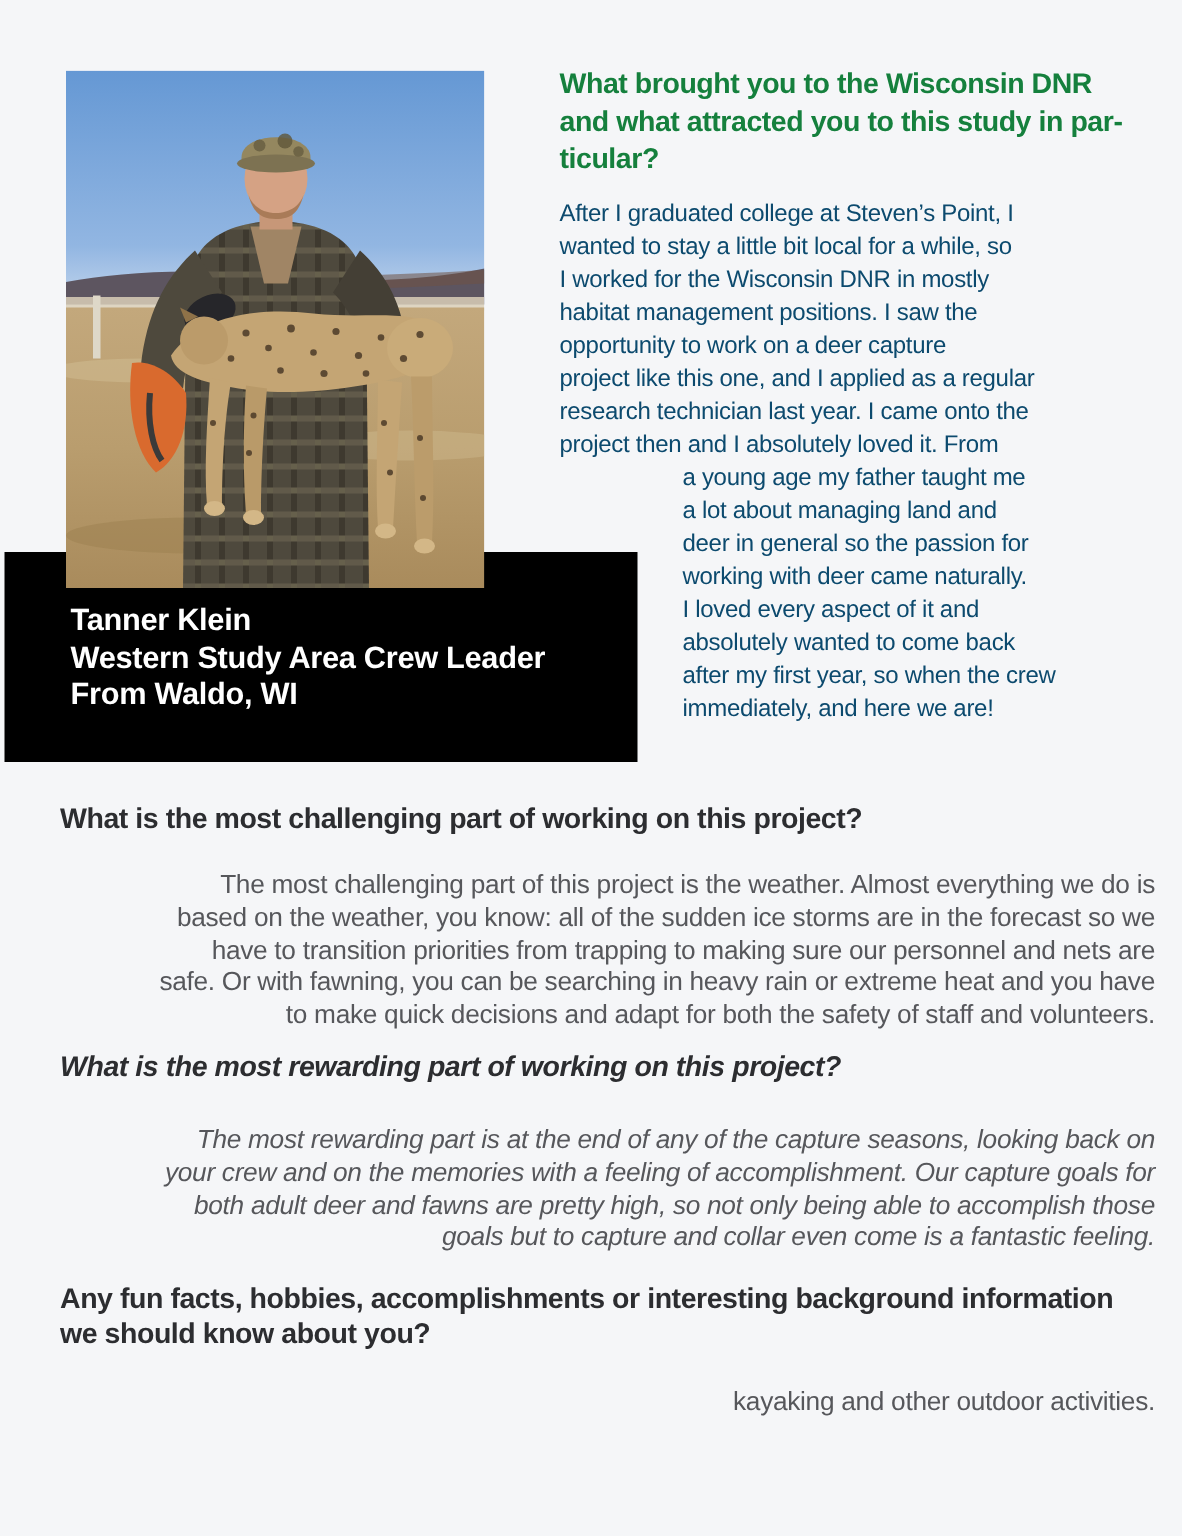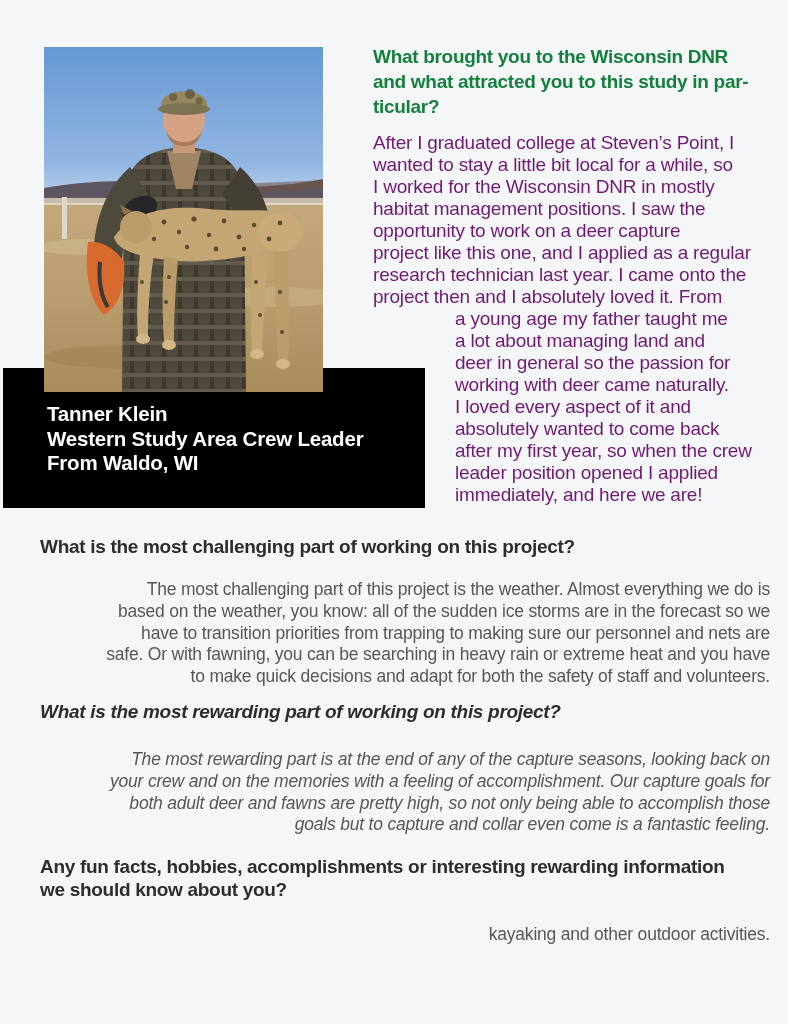--- a/index.html
+++ b/index.html
@@ -35,22 +35,22 @@
 
   
   .col-right{
     position:absolute;left:373px;top:44px;width:400px;z-index:1;
   }
   .q-head{
     margin:0;font-size:19px;font-weight:bold;line-height:25px;
     color:#15803d;letter-spacing:-0.3px;
   }
   .q-body{
-    margin-top:13px;font-size:19px;line-height:22px;
-    color:#701a75;letter-spacing:-0.2px;
+    margin-top:13px;font-size:16px;line-height:22px;
+    color:#0c4a6e;letter-spacing:-0.2px;
   }
   .q-body.indented{margin-top:0;padding-left:82px;}
 
   
   .section{position:absolute;left:40px;width:730px;z-index:1;}
   .sec-head{margin:0;font-size:19px;font-weight:bold;line-height:23px;
     color:#2c2d30;letter-spacing:-0.3px;}
   .sec-body{font-size:17.5px;line-height:21.8px;color:#56575b;letter-spacing:-0.2px;text-align:right;}
   #sec-challenging{top:535px;}
   #sec-challenging .sec-body{margin-top:21px;}
@@ -192,21 +192,20 @@
         <div class="ln">project then and I absolutely loved it. From</div>
       </div>
     <div class="q-body indented">
         <div class="ln">a young age my father taught me</div>
         <div class="ln">a lot about managing land and</div>
         <div class="ln">deer in general so the passion for</div>
         <div class="ln">working with deer came naturally.</div>
         <div class="ln">I loved every aspect of it and</div>
         <div class="ln">absolutely wanted to come back</div>
         <div class="ln">after my first year, so when the crew</div>
-        <div class="ln">leader position opened I applied</div>
         <div class="ln">immediately, and here we are!</div>
       </div>
   </div>
 
   <div class="section" id="sec-challenging">
     <h2 class="sec-head">
         <div class="ln">What is the most challenging part of working on this project?</div>
       </h2>
     <div class="sec-body">
         <div class="ln">The most challenging part of this project is the weather. Almost everything we do is</div>
@@ -224,21 +223,21 @@
     <div class="sec-body">
         <div class="ln">The most rewarding part is at the end of any of the capture seasons, looking back on</div>
         <div class="ln">your crew and on the memories with a feeling of accomplishment. Our capture goals for</div>
         <div class="ln">both adult deer and fawns are pretty high, so not only being able to accomplish those</div>
         <div class="ln">goals but to capture and collar even come is a fantastic feeling.</div>
       </div>
   </div>
 
   <div class="section" id="sec-funfacts">
     <h2 class="sec-head">
-        <div class="ln">Any fun facts, hobbies, accomplishments or interesting rewarding information</div>
+        <div class="ln">Any fun facts, hobbies, accomplishments or interesting background information</div>
         <div class="ln">we should know about you?</div>
       </h2>
     <div class="sec-body">
         <div class="ln">kayaking and other outdoor activities.</div>
       </div>
   </div>
 
 </div>
 
 </body></html>

